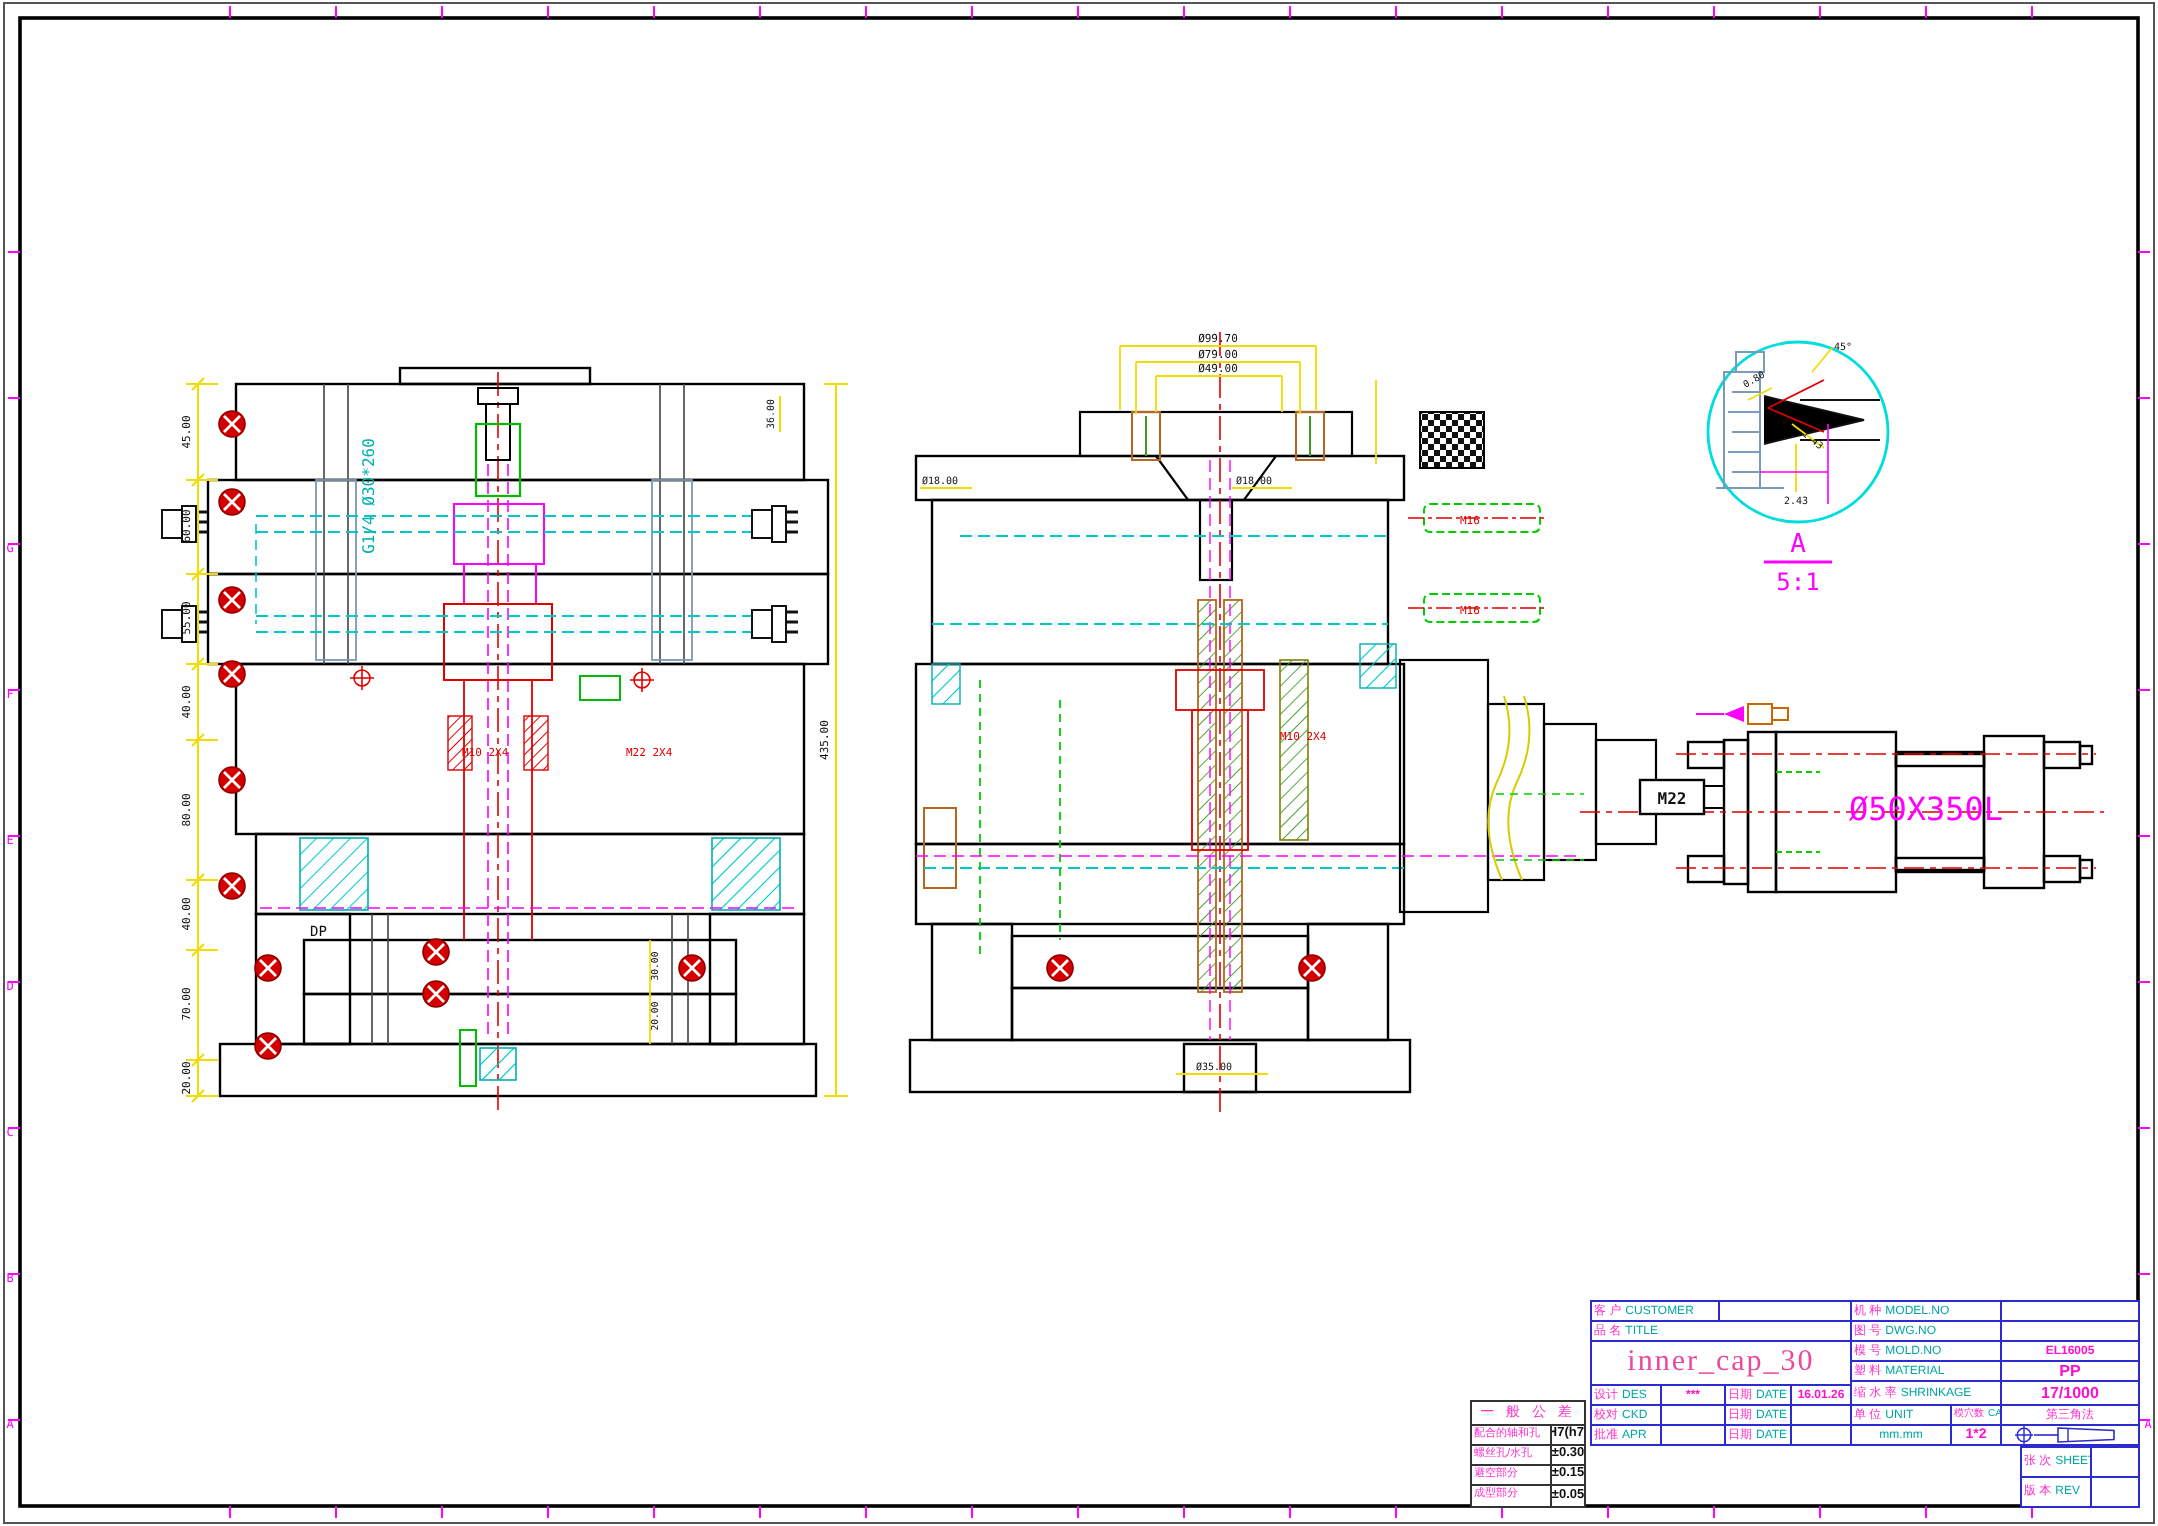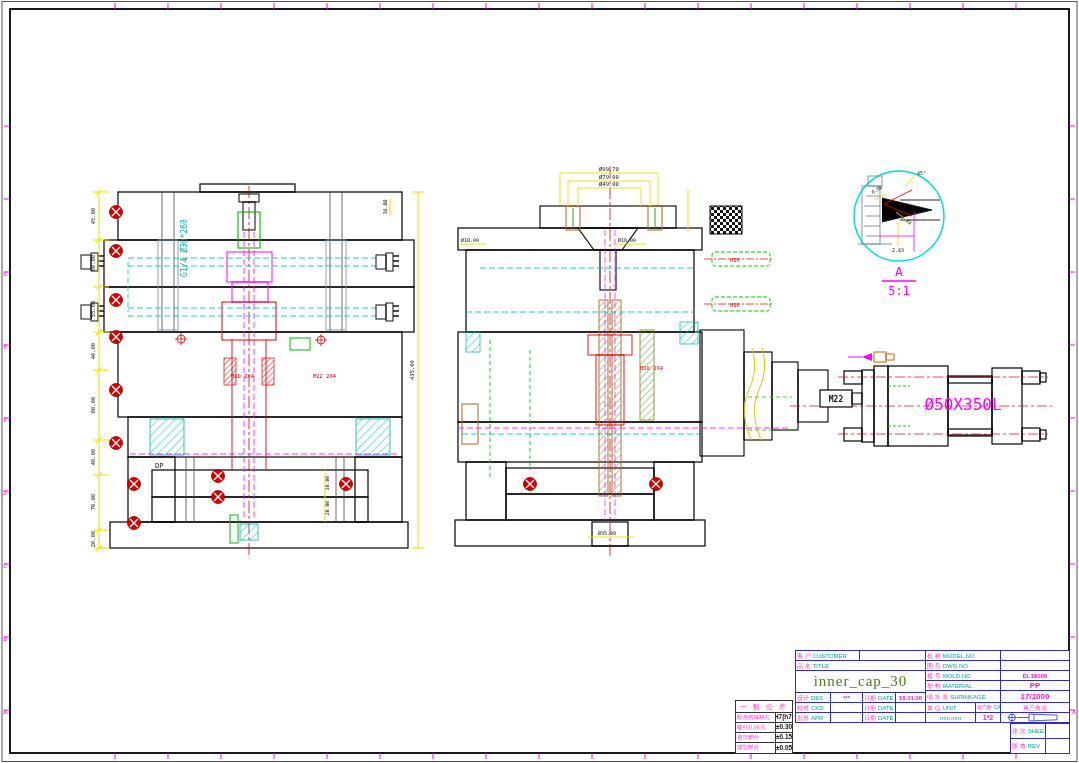--- a/index.html
+++ b/index.html
@@ -11,21 +11,21 @@
   .stamp.left{left:-36px;top:375px;transform:rotate(-90deg);}
   .stamp.right{right:-36px;top:375px;transform:rotate(90deg);}
   svg text{font-family:"DejaVu Sans Mono",monospace;}
   
   .tb-cell{position:absolute;border:1px solid #2b2bd0;box-sizing:border-box;
            display:flex;align-items:center;overflow:hidden;background:#fff;
            font-size:6px;line-height:1;padding:0 1px;white-space:nowrap;}
   .tb-cell .zh{color:#ff2ecc;margin-right:2px;}
   .tb-cell .en{color:#00a6a6;}
   .tb-val{justify-content:center;color:#ff10d0;font-weight:bold;}
-  .tb-title-big{justify-content:center;color:#4d7c0f;
+  .tb-title-big{justify-content:center;color:#ec4899;
     font-family:"Liberation Serif",serif;font-size:15px;letter-spacing:1px;}
   .tol-cell{position:absolute;border:1px solid #333;box-sizing:border-box;background:#fff;
             display:flex;align-items:center;overflow:hidden;font-size:5.5px;line-height:1;
             padding:0 1px;white-space:nowrap;}
   .tol-label{color:#ff2ecc;}
   .tol-value{justify-content:center;color:#111;font-weight:bold;font-size:6.5px;}
   .tol-head{justify-content:center;color:#ff2ecc;font-size:7px;letter-spacing:2px;}
 </style>
 </head>
 <body>

